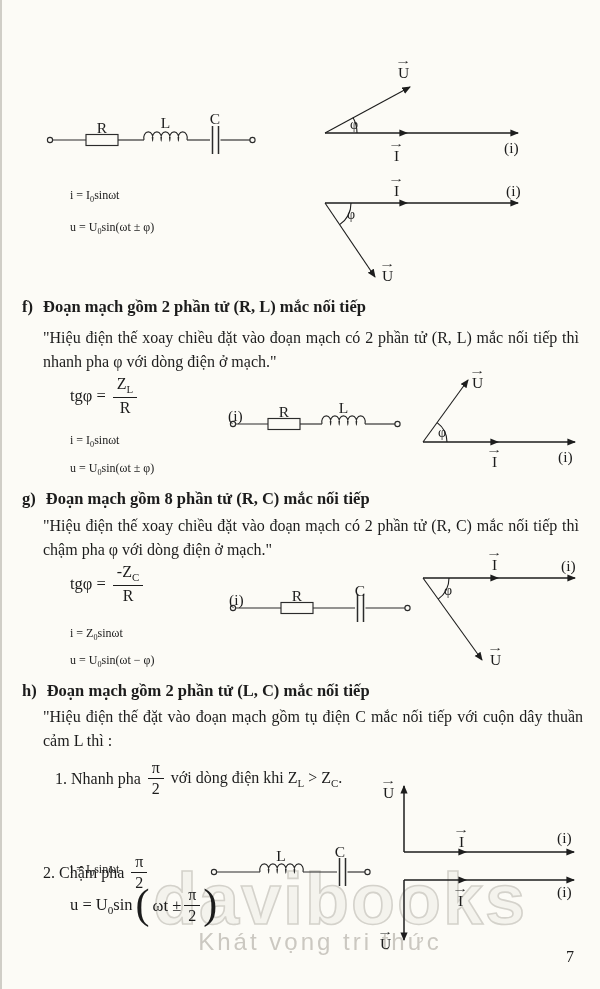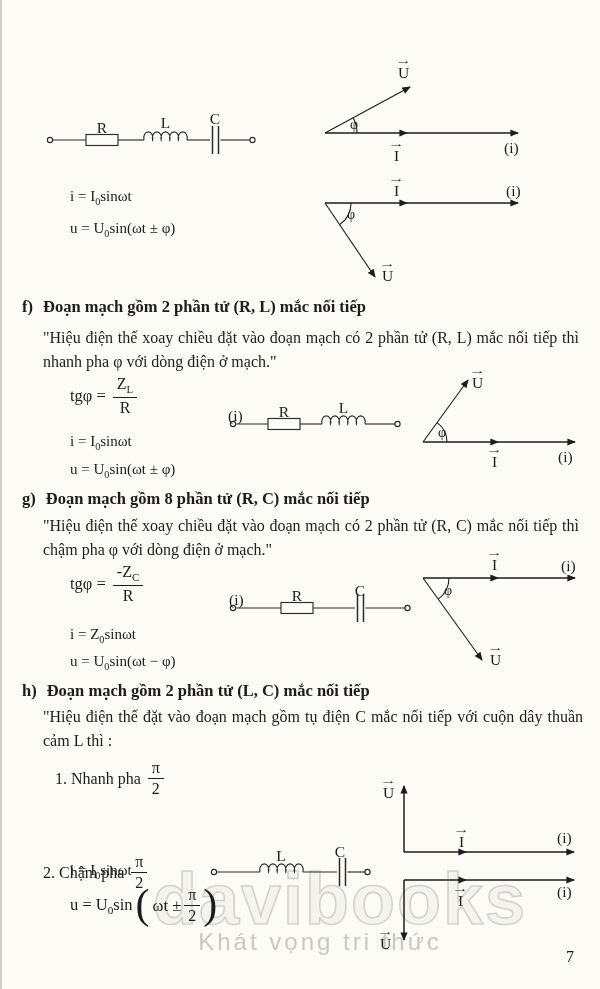--- a/index.html
+++ b/index.html
@@ -1,21 +1,21 @@
 <!DOCTYPE html>
 <html><head>
 <meta charset="utf-8">
 <style>
   html,body{margin:0;padding:0;background:#e8e8e8;}
   .page{position:relative;width:600px;height:989px;background:#fcfbf6;
         font-family:"Liberation Serif","DejaVu Serif",serif;color:#1c1c1c;overflow:hidden;}
   .edge{position:absolute;left:0;top:0;bottom:0;width:1.5px;background:rgba(95,90,78,0.28);}
   .heading{position:absolute;display:flex;gap:10px;font-weight:bold;font-size:16.5px;white-space:nowrap;}
   .para{position:absolute;font-size:16px;line-height:24px;text-align:justify;}
-  .formula{position:absolute;font-size:15px;white-space:nowrap;}
+  .formula{position:absolute;font-size:12px;white-space:nowrap;}
   .hrow{position:absolute;display:flex;align-items:center;gap:7px;font-size:16.5px;white-space:nowrap;}
   .lbl{position:absolute;font-size:15.5px;white-space:nowrap;}
   .clbl{position:absolute;font-size:15.5px;text-align:center;}
   .vec{position:absolute;display:flex;flex-direction:column;align-items:center;font-size:15.5px;line-height:1;}
   .vec .va{font-size:11px;line-height:.6;transform:scaleX(1.5);margin-bottom:1px;}
   .frac{display:inline-flex;flex-direction:column;align-items:center;line-height:1.15;vertical-align:middle;font-size:16px;}
   .frac .fn{padding:0 4px 1px;border-bottom:1.1px solid #1c1c1c;text-align:center;}
   .frac .fd{padding-top:1px;}
   .bigp{font-size:42px;line-height:.8;font-weight:400;transform:translateY(-1px);}
   .wm{position:absolute;left:70px;right:-10px;text-align:center;font-family:"Liberation Sans","DejaVu Sans",sans-serif;
@@ -198,20 +198,21 @@
     <span>Đoạn mạch gồm 2 phần tử (L, C) mắc nối tiếp</span>
   </div>
   <div class="para" style="left:43px;top:705px;width:540px;">"Hiệu điện thế đặt vào đoạn mạch gồm tụ điện C mắc nối tiếp với cuộn dây thuần cảm L thì :</div>
 
   <div class="hrow" style="left:55px;top:759px;font-size:16px;">
     <span>1. Nhanh pha</span>
     <span class="frac">
       <span class="fn">π</span>
       <span class="fd">2</span>
     </span>
+    <span>với dòng điện khi Z<sub>L</sub> &gt; Z<sub>C</sub>.</span>
   </div>
   <div class="hrow" style="left:43px;top:813px;font-size:16px;margin-top:40px;">
     <span>2. Chậm pha</span>
     <span class="frac">
       <span class="fn">π</span>
       <span class="fd">2</span>
     </span>
   </div>
 
   <div class="formula" style="left:70px;top:862px;">i = I<sub>0</sub>sinωt</div>

